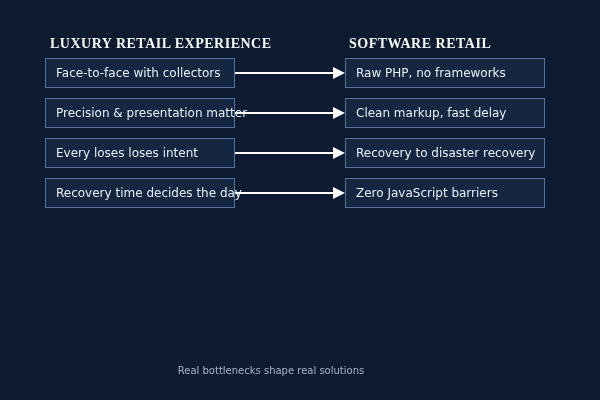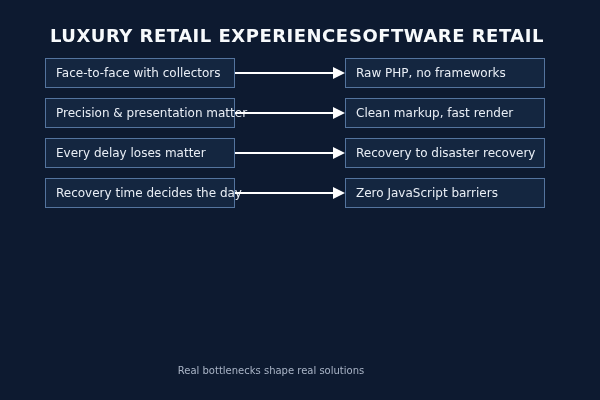--- a/index.html
+++ b/index.html
@@ -10,26 +10,27 @@
   .canvas {
     position: relative;
     width: 600px;
     height: 400px;
     background: var(--bg, #0d1a30);
     font-family: "DejaVu Sans", sans-serif;
     overflow: hidden;
   }
   .header {
     position: absolute;
-    top: 25px;
-    font-size: 18px;
+    top: 36px;
+    font-size: 14px;
     font-weight: bold;
     letter-spacing: 0.5px;
     color: var(--header-color, #f7fafc);
     white-space: nowrap;
+    font-family: Liberation Serif, serif;
   }
   .header.left  { left: 50px; }
   .header.right { left: 349px; }
   .row { position: absolute; left: 0; width: 541px; height: 30px; }
   .box {
     position: absolute;
     top: 0;
     height: 30px;
     box-sizing: border-box;
     background: var(--box-fill, #142640);
@@ -102,27 +103,27 @@
 
   <div class="row row-2">
     <div class="box left">
       <span>Precision &amp; presentation matter</span>
     </div>
     <div class="arrow">
       <div class="shaft"></div>
       <div class="head"></div>
     </div>
     <div class="box right">
-      <span>Clean markup, fast render</span>
+      <span>Clean markup, fast delay</span>
     </div>
   </div>
 
   <div class="row row-3">
     <div class="box left">
-      <span>Every delay loses matter</span>
+      <span>Every loses loses intent</span>
     </div>
     <div class="arrow">
       <div class="shaft"></div>
       <div class="head"></div>
     </div>
     <div class="box right">
       <span>Recovery to disaster recovery</span>
     </div>
   </div>
 

